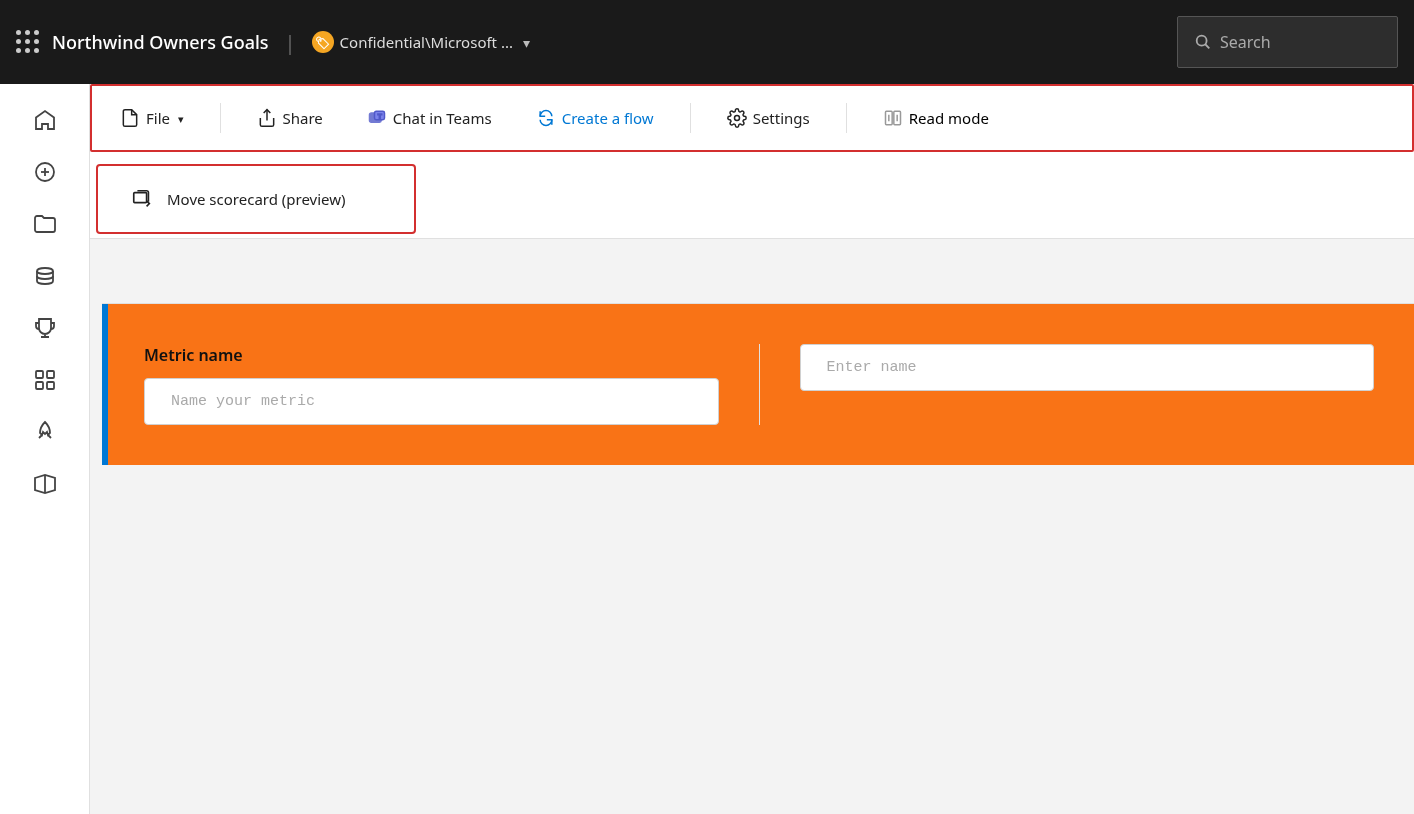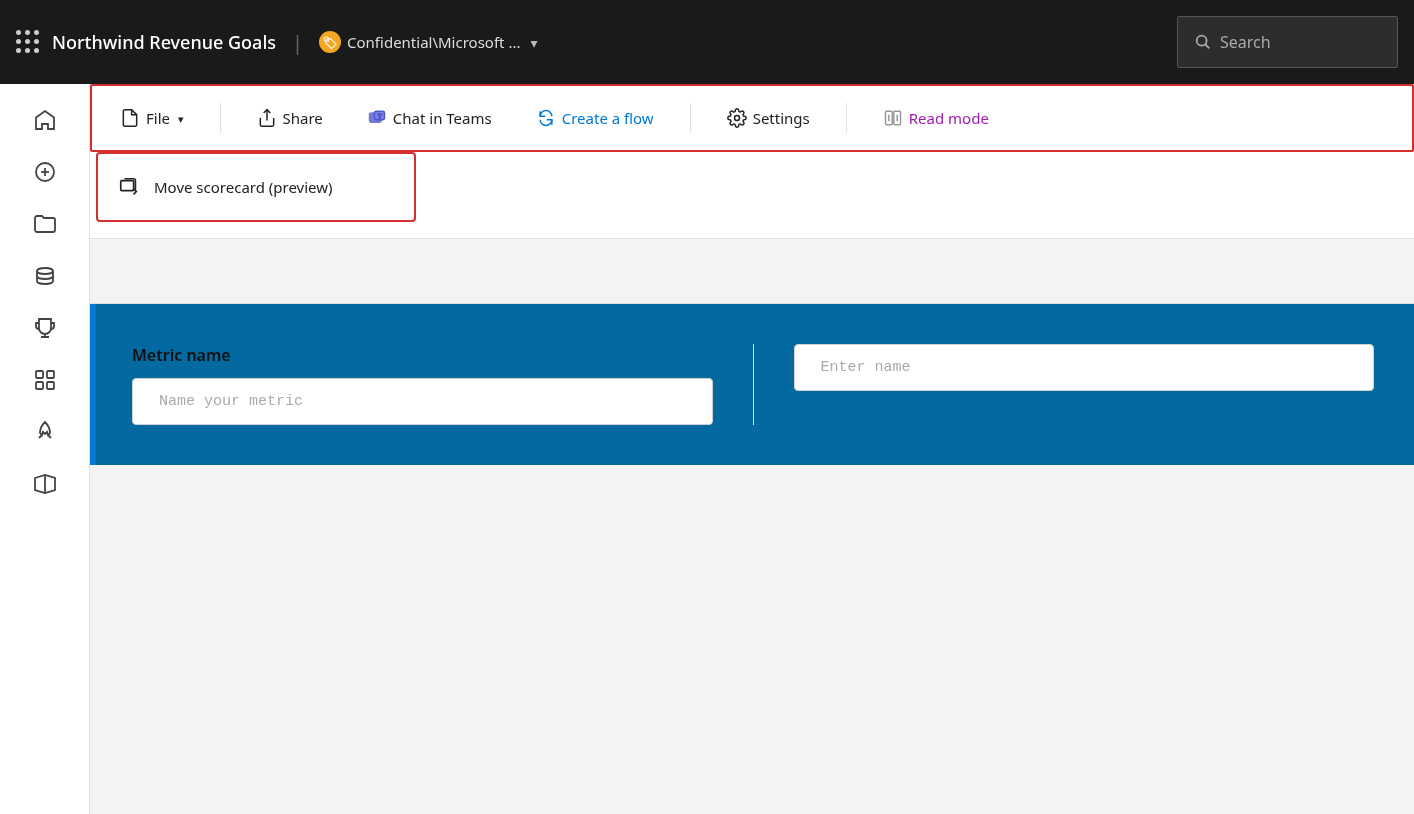--- a/index.html
+++ b/index.html
@@ -163,28 +163,28 @@
       width: 20px; height: 20px;
       fill: none;
       stroke: currentColor;
       stroke-width: 1.8;
     }
     .toolbar-chevron { font-size: 11px; margin-left: 2px; }
 
     
     .dropdown-menu {
       position: absolute;
-      top: 66px;
+      top: 78px;
       left: 4px;
       background: #fff;
       border: 2px solid #d32f2f;
       border-radius: 4px;
       width: 320px;
       z-index: 100;
-      padding: 8px 0;
+      padding: 8px 13px;
     }
     .dropdown-item {
       display: flex;
       align-items: center;
       gap: 14px;
       padding: 14px 20px;
       cursor: pointer;
       font-size: 15px;
       color: #222;
     }
@@ -272,21 +272,21 @@
     <span></span>
       <span></span>
       <span></span>
     <span></span>
       <span></span>
       <span></span>
     <span></span>
       <span></span>
       <span></span>
   </div>
-  <span class="topbar-title">Northwind Revenue Goals</span>
+  <span class="topbar-title">Northwind Owners Goals</span>
   <span class="topbar-divider">|</span>
   <div class="topbar-sensitivity">
     <span class="sensitivity-icon">🏷</span>
     <span>Confidential\Microsoft ...</span>
     <span class="topbar-chevron">▾</span>
   </div>
   <div class="topbar-search">
     <svg class="search-icon-svg" viewBox="0 0 20 20" fill="none" stroke="#aaa" stroke-width="2" width="18" height="18">
       <circle cx="8.5" cy="8.5" r="5.5"></circle>
       <line x1="12.5" y1="12.5" x2="17" y2="17"></line>
@@ -413,21 +413,21 @@
 
       <div class="toolbar-separator"></div>
 
       <button class="toolbar-btn" style="color:#999;">
         <svg viewBox="0 0 24 24" width="20" height="20" fill="none" stroke="#999" stroke-width="1.8">
           <rect x="3" y="4" width="8" height="16" rx="1"></rect>
           <rect x="13" y="4" width="8" height="16" rx="1"></rect>
           <line x1="7" y1="8" x2="7" y2="16"></line>
           <line x1="17" y1="8" x2="17" y2="16"></line>
         </svg>
-        <span style="color:#a21caf;">Read mode</span>
+        <span style="color:#000000;">Read mode</span>
       </button>
 
       <div class="dropdown-menu">
         <div class="dropdown-item">
           <svg viewBox="0 0 24 24">
             <rect x="3" y="5" width="14" height="11" rx="1"></rect>
             <path d="M7 3h10a2 2 0 012 2v10"></path>
             <polyline points="17 14 20 17 17 20"></polyline>
           </svg>
           <span>Move scorecard (preview)</span>
@@ -436,21 +436,21 @@
     </div>
 
     <div class="content">
 
       <div class="scorecard-header">
         <div class="scorecard-title">Goals</div>
       </div>
 
       <div style="height:40px; background:#f3f3f3;"></div>
 
-      <div class="metric-row" style="background:#0369a1;">
+      <div class="metric-row" style="background:#f97316;margin-left:12px;">
         <div class="metric-left-bar" style="background:#0078d4; min-height:160px;"></div>
         <div class="metric-content">
 
           <div class="metric-field">
             <div class="metric-field-label">Metric name</div>
             <input type="text" placeholder="Name your metric" style="">
           </div>
 
           <div style="width:1px; background:#e0e0e0; margin: 0 0;"></div>
 

